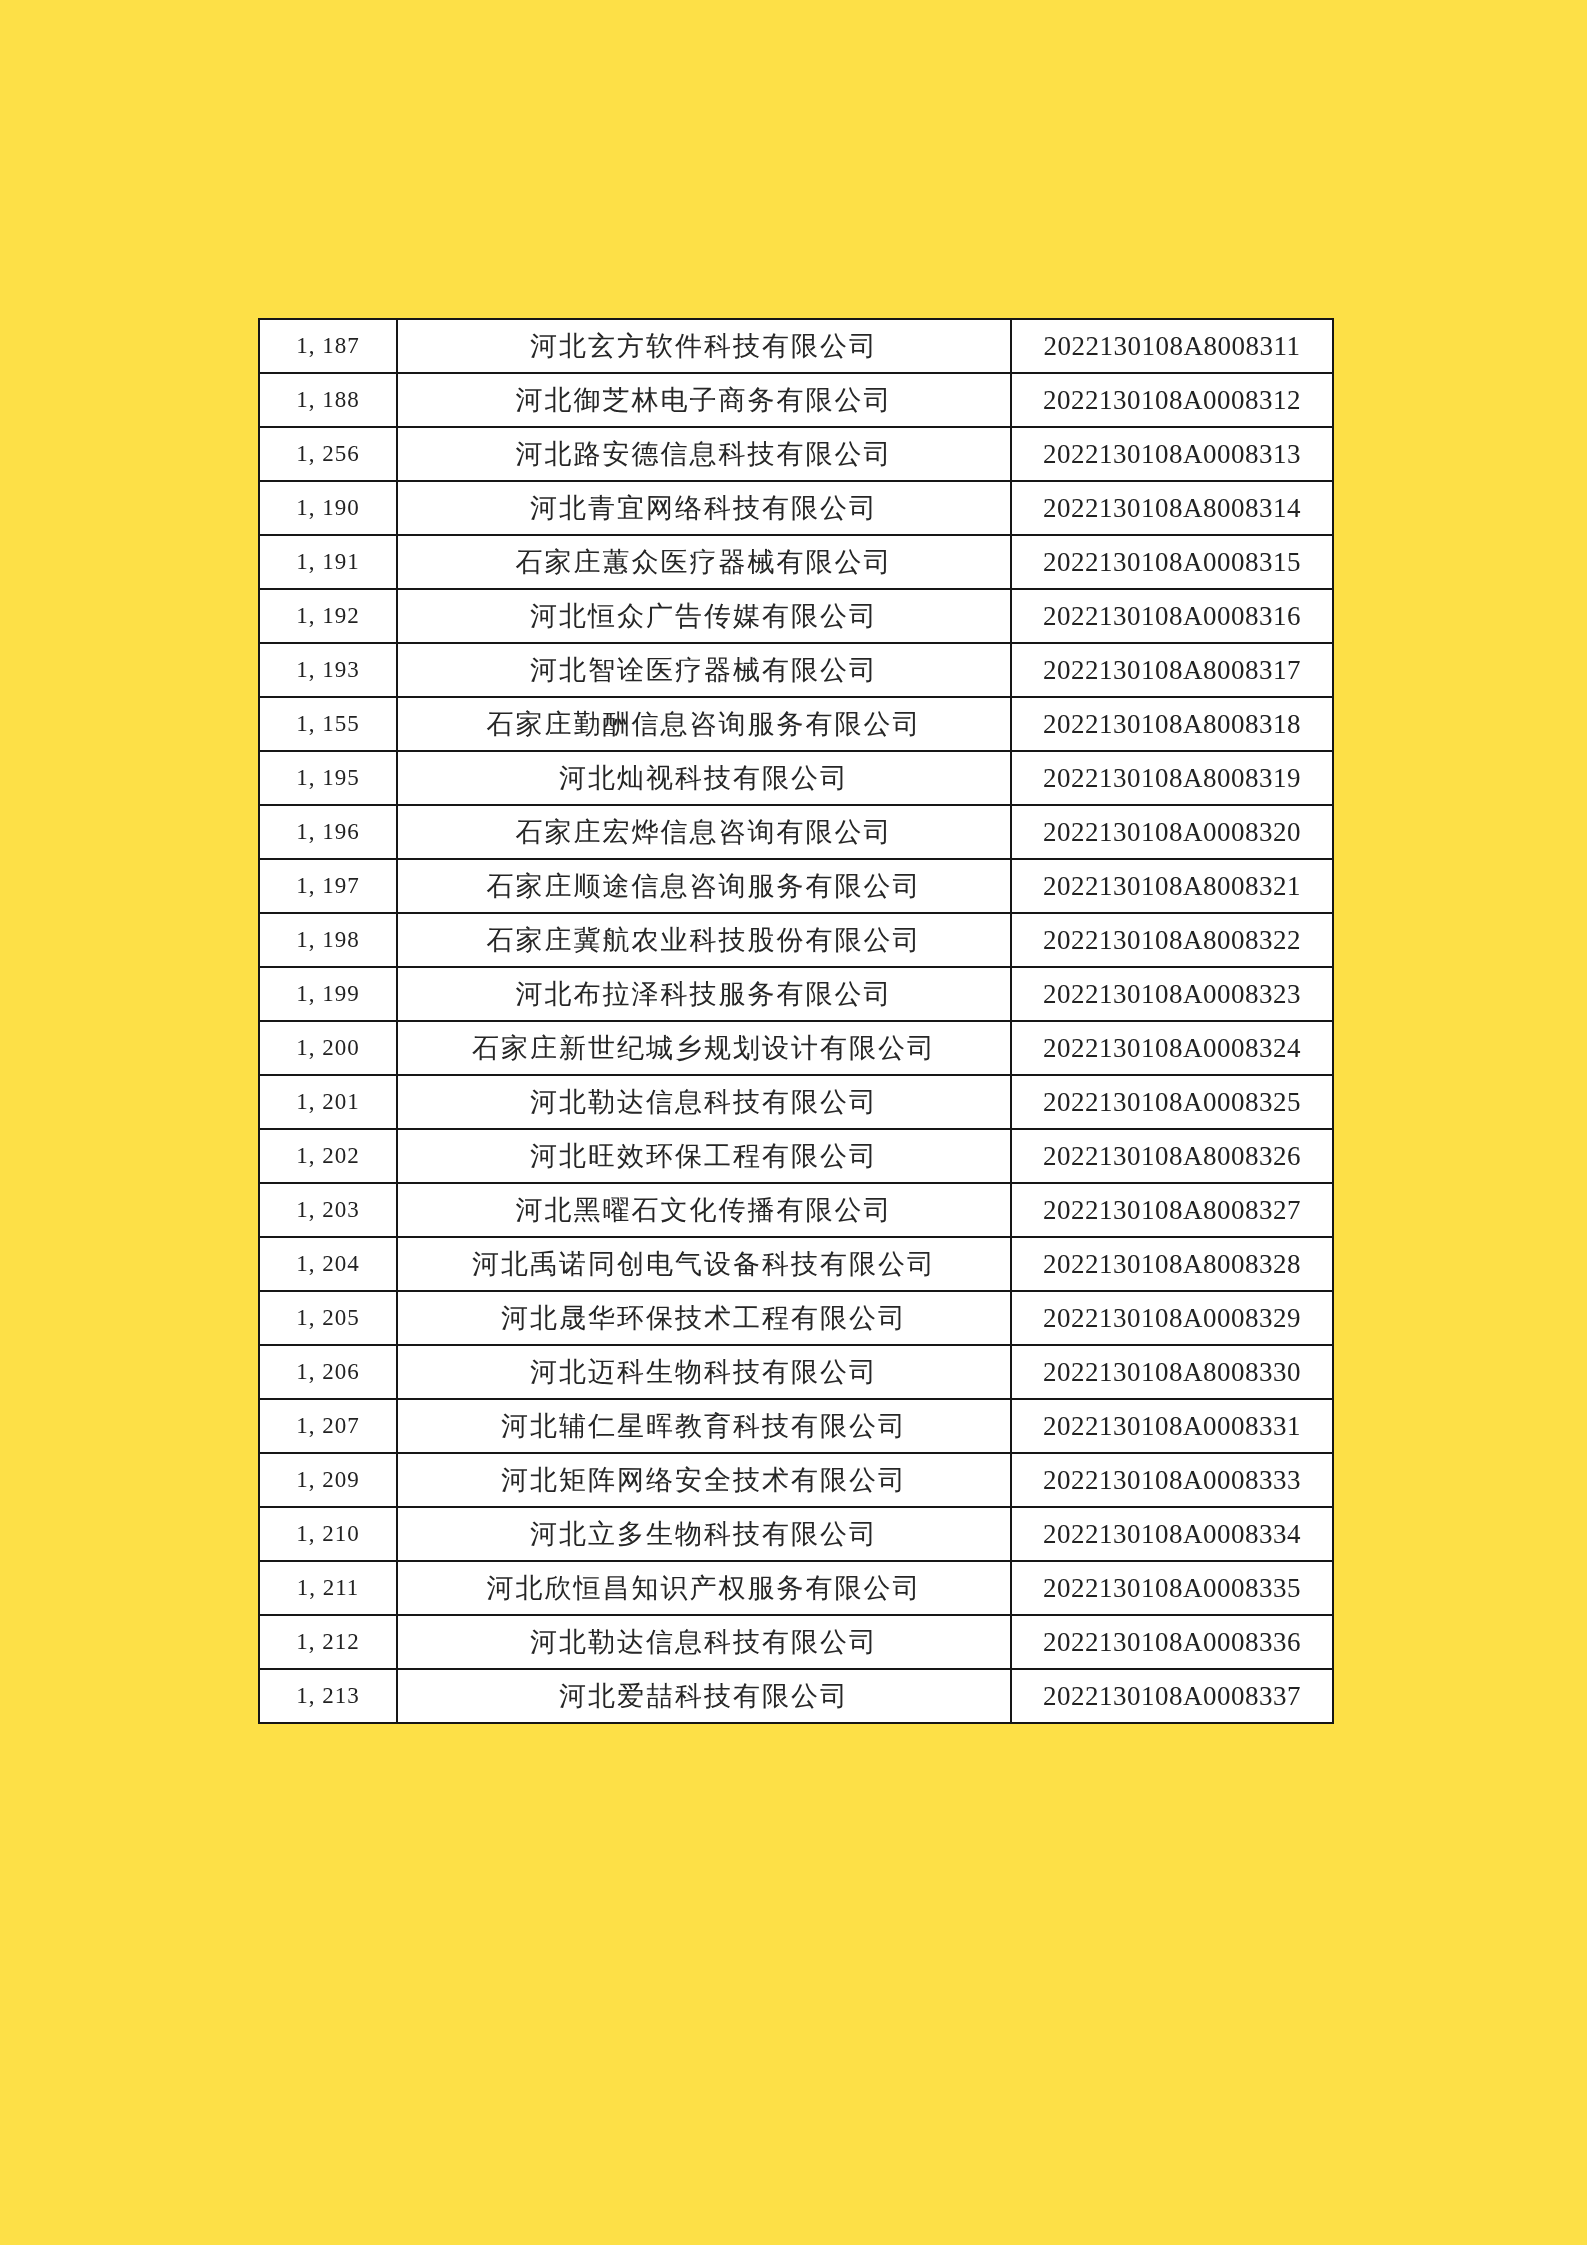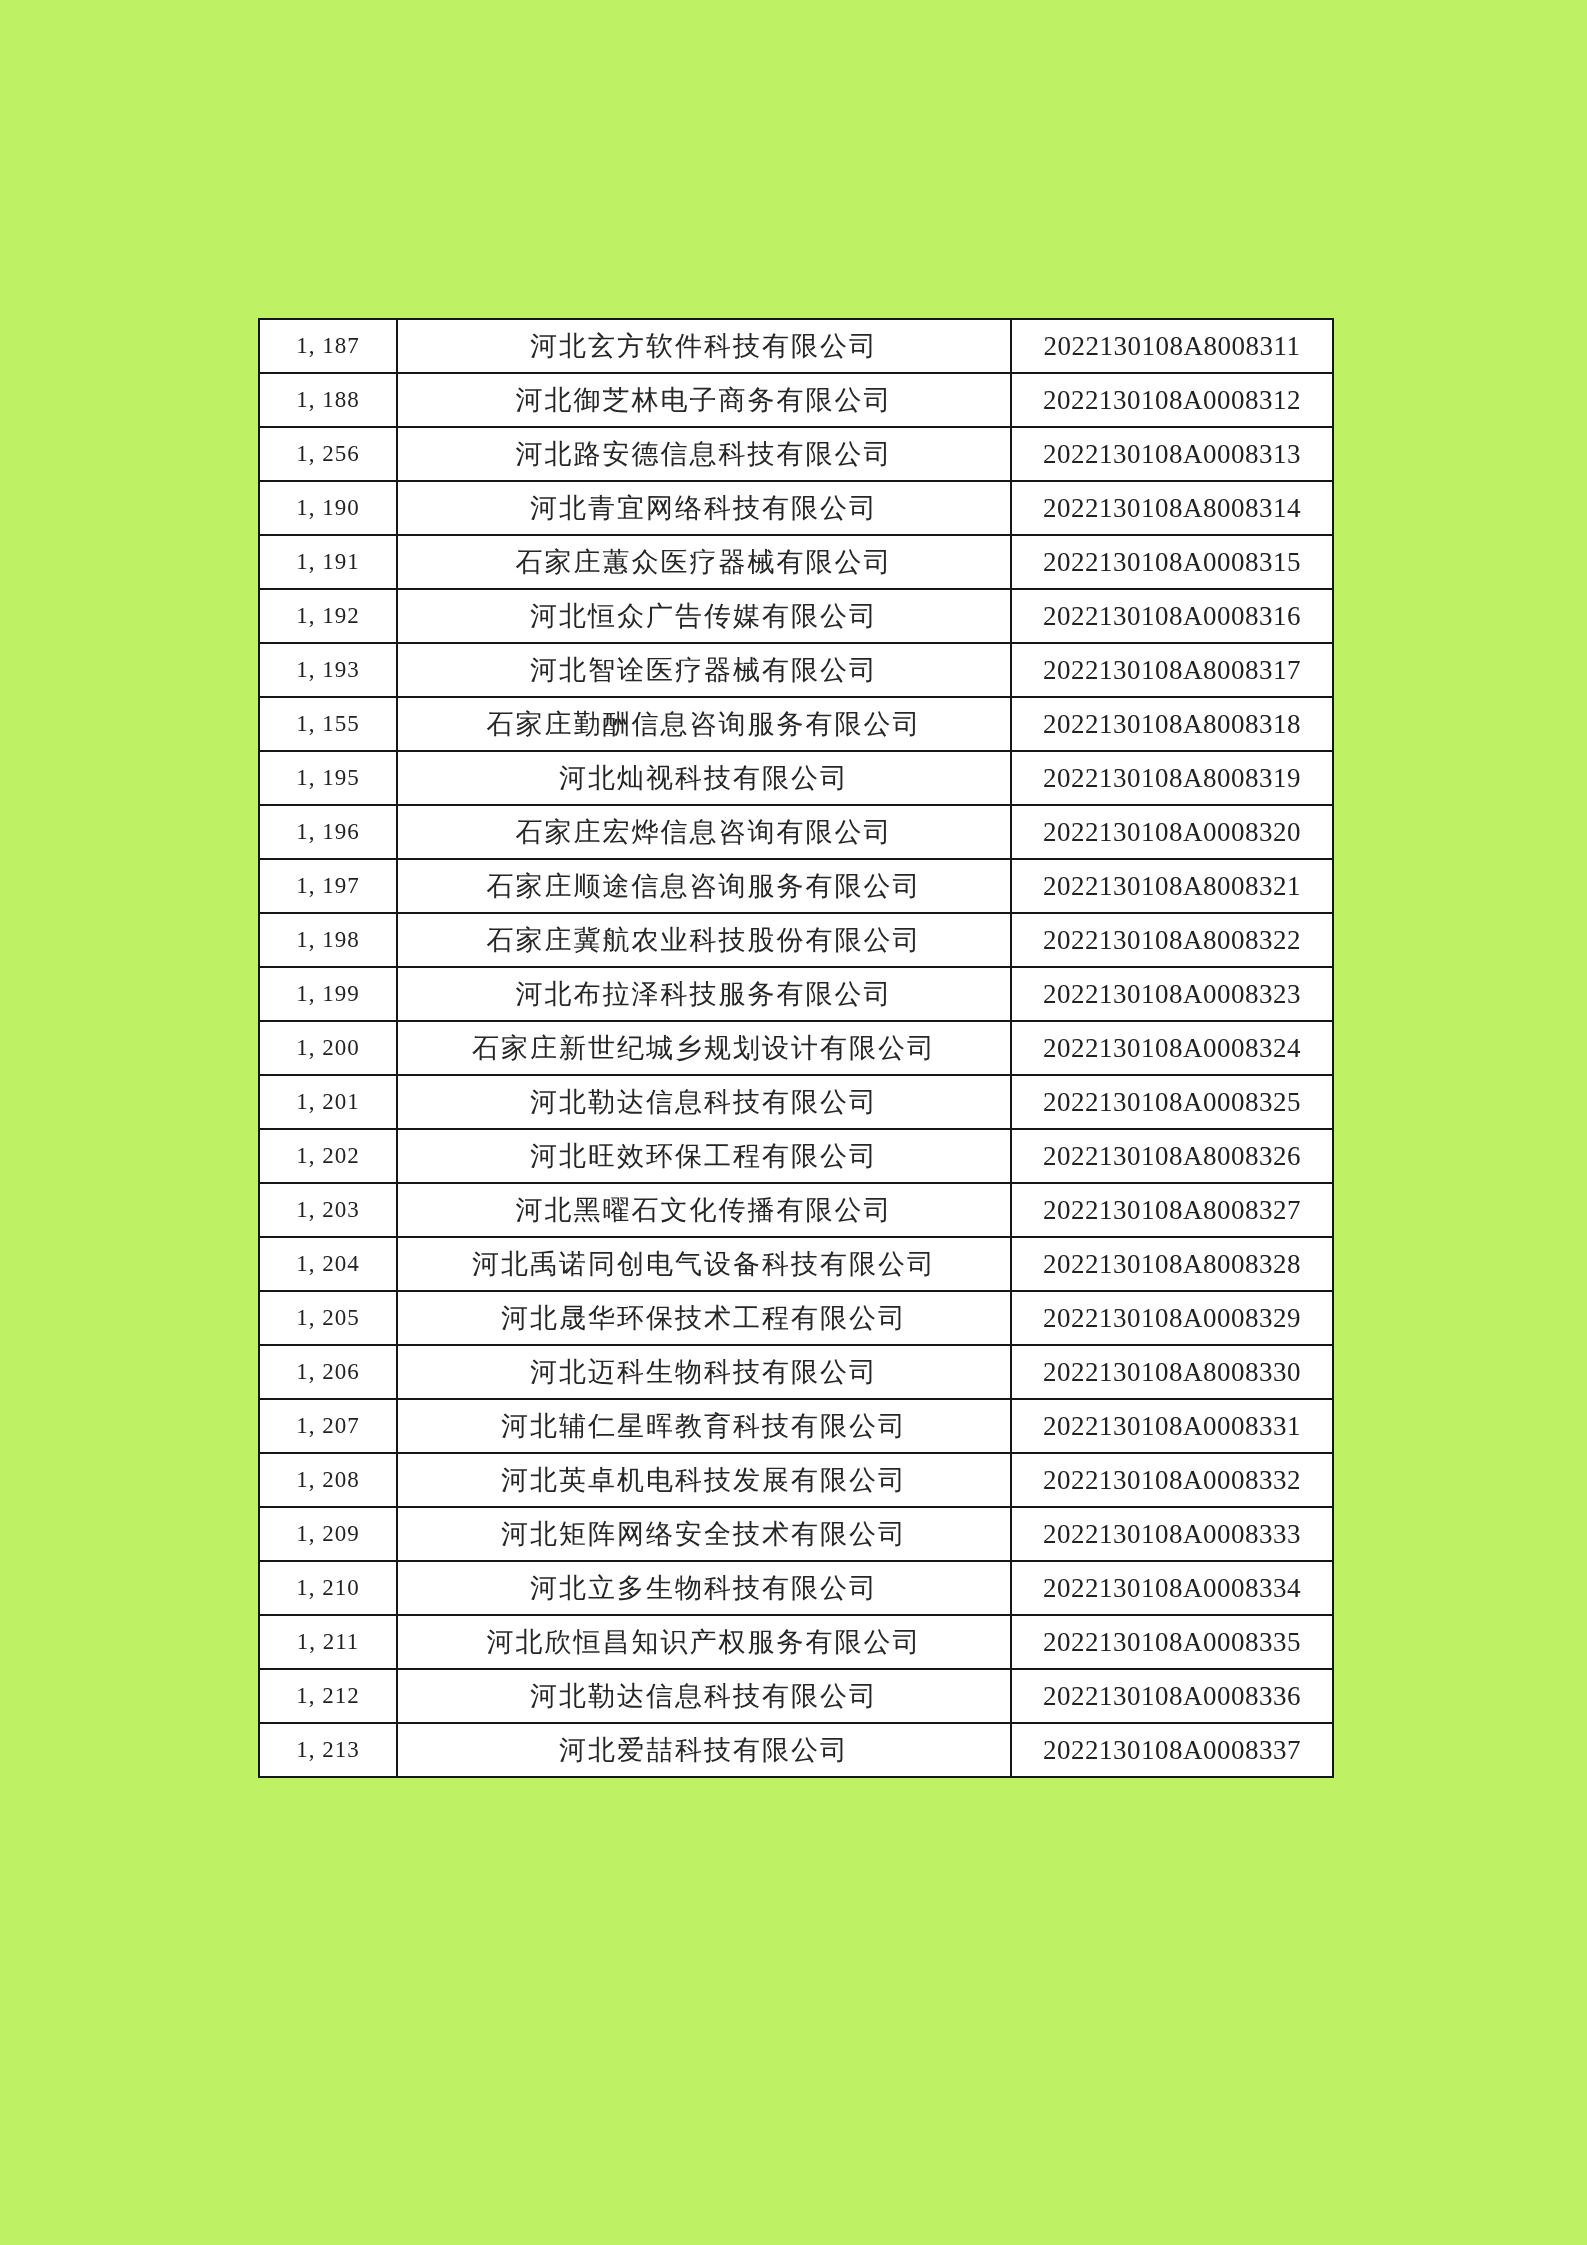--- a/index.html
+++ b/index.html
@@ -4,21 +4,21 @@
 <style>
   html, body {
     margin: 0;
     padding: 0;
     background: #ffffff;
   }
   .page {
     position: relative;
     width: 1587px;
     height: 2245px;
-    background: #bef264;
+    background: #fde047;
     font-family: "Liberation Serif", "DejaVu Serif", serif;
     color: #1f1f1f;
     overflow: hidden;
   }
   table.company-table {
     position: absolute;
     left: 258px;
     top: 318px;
     width: 1074px;
     border-collapse: collapse;
@@ -160,25 +160,20 @@
           <td class="col-num">1, 206</td>
           <td class="col-name">河北迈科生物科技有限公司</td>
           <td class="col-code">2022130108A8008330</td>
         </tr>
         <tr>
           <td class="col-num">1, 207</td>
           <td class="col-name">河北辅仁星晖教育科技有限公司</td>
           <td class="col-code">2022130108A0008331</td>
         </tr>
         <tr>
-          <td class="col-num">1, 208</td>
-          <td class="col-name">河北英卓机电科技发展有限公司</td>
-          <td class="col-code">2022130108A0008332</td>
-        </tr>
-        <tr>
           <td class="col-num">1, 209</td>
           <td class="col-name">河北矩阵网络安全技术有限公司</td>
           <td class="col-code">2022130108A0008333</td>
         </tr>
         <tr>
           <td class="col-num">1, 210</td>
           <td class="col-name">河北立多生物科技有限公司</td>
           <td class="col-code">2022130108A0008334</td>
         </tr>
         <tr>

